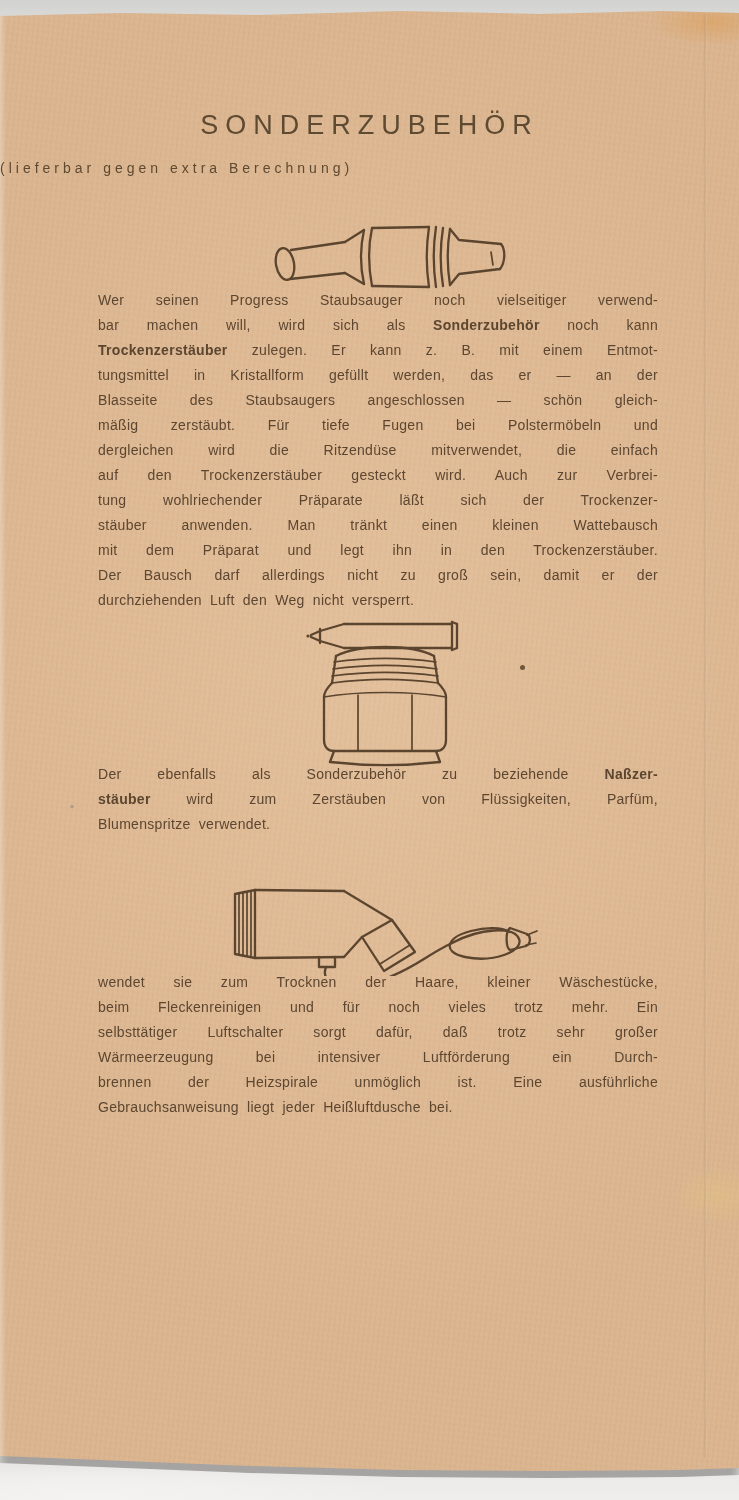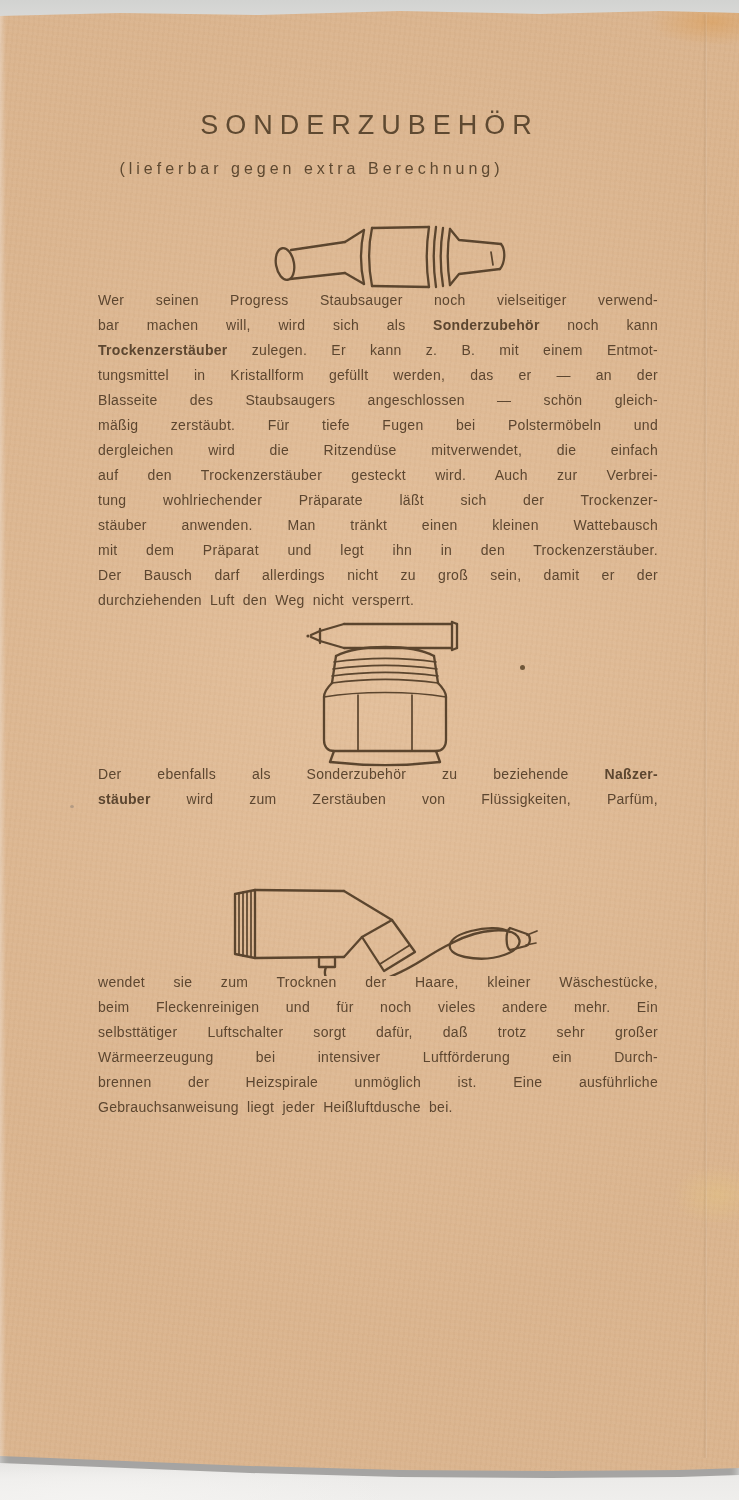--- a/index.html
+++ b/index.html
@@ -56,22 +56,22 @@
   }
   .page-title{
     position:absolute;top:110px;left:0;width:739px;
     text-align:center;
     font-size:27px;font-weight:400;
     letter-spacing:7px;
     color:#5e4931;
   }
   .page-subtitle{
     position:absolute;top:160px;left:0;width:623px;
-    text-align:center;
-    font-size:16px;font-weight:400;
+    text-align:left;
+    font-size:14px;font-weight:400;
     letter-spacing:4px;
     color:#5e4931;
   }
   .illustration{position:absolute;}
   .illustration svg{display:block;width:100%;height:100%;}
   .ill-1{left:268px;top:212px;width:242px;height:84px;}
   .ill-2{left:284px;top:614px;width:202px;height:154px;}
   .ill-3{left:222px;top:876px;width:318px;height:100px;}
   .paragraph{
     position:absolute;left:98px;width:560px;
@@ -187,20 +187,21 @@
           <path d="M 50 137 L 46 148"></path>
           <path d="M 152 137 L 156 148"></path>
           <path d="M 46 148 C 82 152 120 152 156 148"></path>
         </g>
       </svg>
     </div>
 
     <div class="paragraph para-2">
         <div class="tline"><span>Der ebenfalls als Sonderzubehör zu beziehende </span><span style="font-weight: 700;">Naßzer-</span></div>
         <div class="tline"><span style="font-weight: 700;">stäuber</span><span> wird zum Zerstäuben von Flüssigkeiten, Parfüm,</span></div>
+        <div class="tline unjust"><span>Blumenspritze verwendet.</span></div>
       </div>
 
     <div class="illustration ill-3">
       <svg viewBox="0 0 318 100" xmlns="http://www.w3.org/2000/svg">
         <g class="stroke">
           <path d="M 13 18 L 33 14 L 33 82 L 13 78 Z"></path>
           <path class="thin" d="M 17 17 L 17 79"></path>
           <path class="thin" d="M 21 16 L 21 80"></path>
           <path class="thin" d="M 25 16 L 25 80"></path>
           <path class="thin" d="M 29 15 L 29 81"></path>
@@ -215,21 +216,21 @@
           <path d="M 230 67 C 258 52 292 50 297 63 C 302 75 272 87 243 81 C 219 76 225 61 249 55 C 264 51 280 51 288 56"></path>
           <path d="M 288 52 L 305 58 C 309 60 309 68 304 70 L 288 74 C 284 72 283 56 288 52 Z"></path>
           <path class="thin" d="M 305 59 L 315 55"></path>
           <path class="thin" d="M 304 69 L 314 67"></path>
         </g>
       </svg>
     </div>
 
     <div class="paragraph para-3">
         <div class="tline"><span>wendet sie zum Trocknen der Haare, kleiner Wäschestücke,</span></div>
-        <div class="tline"><span>beim Fleckenreinigen und für noch vieles andere mehr. Ein</span></div>
+        <div class="tline"><span>beim Fleckenreinigen und für noch vieles trotz mehr. Ein</span></div>
         <div class="tline"><span>selbsttätiger Luftschalter sorgt dafür, daß trotz sehr großer</span></div>
         <div class="tline"><span>Wärmeerzeugung bei intensiver Luftförderung ein Durch-</span></div>
         <div class="tline"><span>brennen der Heizspirale unmöglich ist. Eine ausführliche</span></div>
         <div class="tline unjust"><span>Gebrauchsanweisung liegt jeder Heißluftdusche bei.</span></div>
       </div>
 
     <div class="ink-speck speck-a"></div>
     <div class="ink-speck speck-b"></div>
     <div class="ink-speck speck-c"></div>
 

